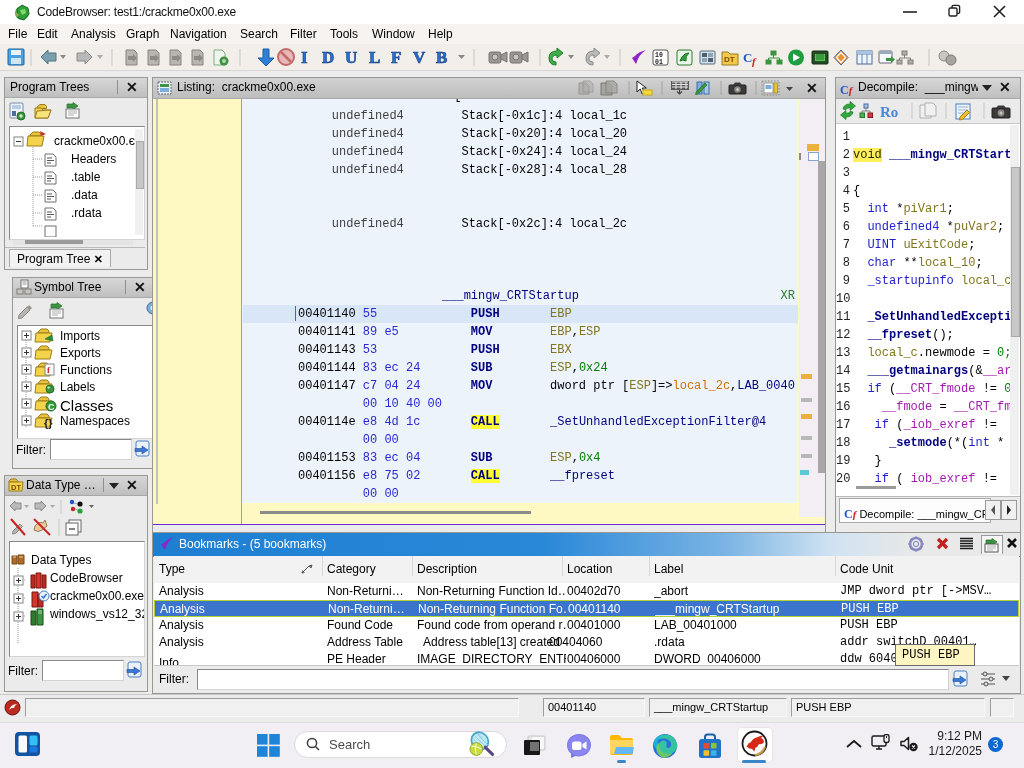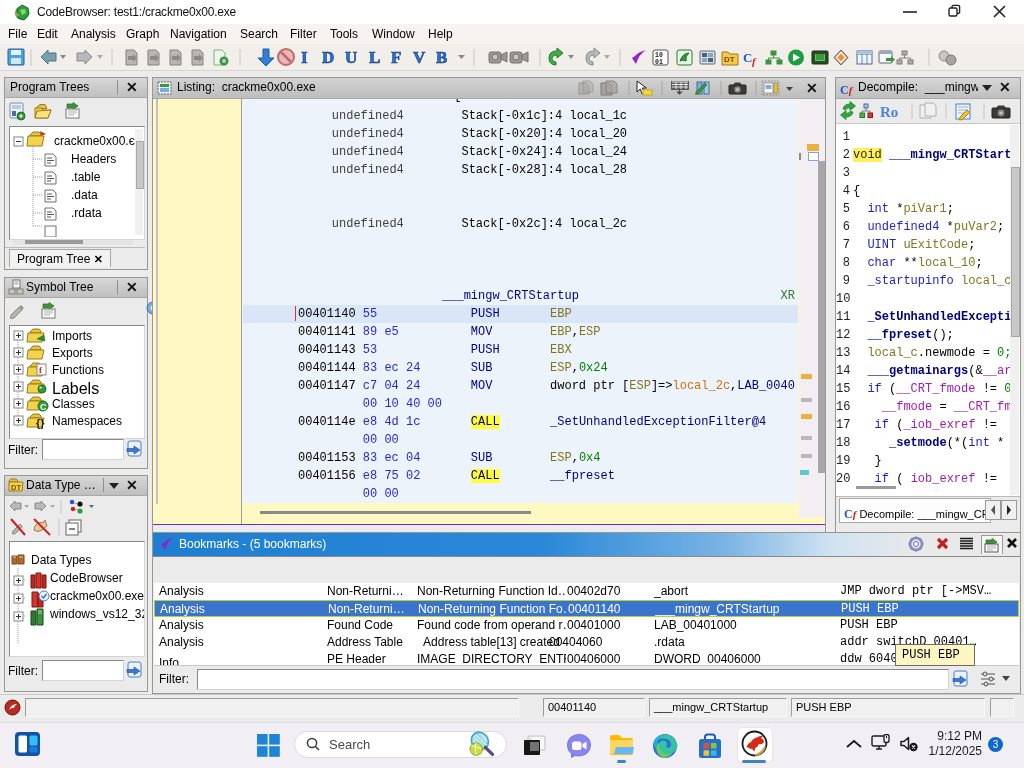--- a/index.html
+++ b/index.html
@@ -199,21 +199,21 @@
       </div>
  </div>
  <div style="position:absolute;left:8px;top:162px;width:120px;height:5px;background:#e4e4e4">
       <div style="position:absolute;left:12px;top:0px;width:58px;height:4px;background:#9a9a9a"></div>
     </div>
  <div style="position:absolute;left:0px;top:169px;width:140px;height:21px;background:#ebebeb;border-top:1px solid #bbb">
       <div style="position:absolute;left:4px;top:1px;width:102px;height:18px;background:#f2f2f2;border:1px solid #a8a8a8;border-bottom:none;font-size:12px;padding:2px 0 0 7px;box-sizing:border-box">Program Tree <span style="font-size:11px;font-weight:bold">✕</span></div>
     </div>
 </div>
 
-<div class="panel" style="left:4px;top:277px;width:142px;height:190px;">
+<div class="panel" style="left:12px;top:277px;width:142px;height:190px;">
  <div class="phead">
   <svg style="position:absolute;left:3px;top:1px" width="16" height="16" viewBox="0 0 16 16">
         <rect x="5" y="1" width="7" height="8" fill="#fdfdfd" stroke="#707070"></rect>
         <path d="M6.5 3 h4 M6.5 5 h4" stroke="#777" stroke-width="0.8"></path>
         <rect x="1" y="10" width="6" height="5" fill="#c9c6c2" stroke="#807d79"></rect>
         <rect x="9" y="10" width="6" height="5" fill="#c9c6c2" stroke="#807d79"></rect>
       </svg>
   <div class="ptitle" style="left:21px">Symbol Tree</div>
       <div style="position:absolute;left:112px;top:2px;width:1px;height:14px;background:#8f8f8f"></div>
       <div class="px" style="left:121px">✕</div>
@@ -274,22 +274,22 @@
             <path d="M6 9.5 h5 M8.5 7 v5" stroke="#333"></path>
             <path d="M20 6 l3 -3 h6 l2 2 v2 h-11 z" fill="#e8c23a" stroke="#9a7d1c"></path>
             <path d="M18 7 h16 l-2 9 h-15 z" fill="#f3d34c" stroke="#9a7d1c"></path>
             <text x="26" y="16" font-size="11" font-weight="bold" fill="#222">{}</text>
           </g>
    </g>
   </svg>
   <div style="position:absolute;left:42px;top:3px;font-size:12px">Imports</div>
   <div style="position:absolute;left:42px;top:20px;font-size:12px">Exports</div>
   <div style="position:absolute;left:42px;top:37px;font-size:12px">Functions</div>
-  <div style="position:absolute;left:42px;top:54px;font-size:16px">Labels</div>
-  <div style="position:absolute;left:42px;top:71px;font-size:12px">Classes</div>
+  <div style="position:absolute;left:42px;top:54px;font-size:12px">Labels</div>
+  <div style="position:absolute;left:42px;top:71px;font-size:15px">Classes</div>
   <div style="position:absolute;left:42px;top:88px;font-size:12px">Namespaces</div>
  </div>
  <div style="position:absolute;left:3px;top:165px;font-size:12px">Filter:</div>
  <div class="sunken" style="left:37px;top:161px;width:80px;height:19px;"></div>
  <svg style="position:absolute;left:120px;top:161px" width="18" height="19" viewBox="0 0 18 19">
       <rect x="3" y="2" width="13" height="15" rx="2" fill="#e9f1fa" stroke="#4a80c4"></rect>
       <path d="M2 9.5 l7 0 0 -2.5 6 4 -6 4 0 -2.5 -7 0 z" fill="#3a78d4" stroke="#1c4c9c" stroke-width="0.6"></path>
     </svg>
 </div>
 
@@ -567,20 +567,36 @@
    <path d="M33 4 l9 9 M42 4 l-9 9" stroke="#c42020" stroke-width="3.2"></path>
    <path d="M55 3.5 h13 M55 6 h13 M55 8.5 h13 M55 11 h13 M55 13.5 h13" stroke="#1a1a1a" stroke-width="1.6"></path>
    <rect x="76.5" y="0.5" width="21" height="20" fill="#f5f5f5" stroke="#9a9a9a"></rect>
    <g transform="translate(80,2)">
           <path d="M1 3 l6 0 0 -1.5 5 3.5 -5 3.5 0 -1.5 -6 0 z" fill="#3d9440" stroke="#1f6f24" stroke-width="0.7"></path>
           <rect x="0" y="7" width="13" height="8" fill="#fdfdfd" stroke="#555"></rect>
           <path d="M2 9 h9 M2 11 h9 M2 13 h6" stroke="#999" stroke-width="0.8"></path>
         </g>
    <path d="M103 4 l8 8 M111 4 l-8 8" stroke="#111" stroke-width="2.6"></path>
   </svg>
+ </div>
+ <div style="position:absolute;left:1px;top:23px;right:1px;height:27px;background:#f2f2f2;border-bottom:1px solid #c8c8c8;font-size:12px;color:#000">
+  <span style="position:absolute;left:5px;top:6px">Type</span>
+  <svg style="position:absolute;left:146px;top:7px" width="14" height="12" viewBox="0 0 14 12">
+        <path d="M2 10 l7 -7 M9 3 l3 -1 -1 3 z M2 10 l0.5 -2.5 M2 10 l2.5 -0.5" stroke="#555" fill="#888" stroke-width="1"></path>
+      </svg>
+  <span style="position:absolute;left:173px;top:6px">Category</span>
+  <span style="position:absolute;left:263px;top:6px">Description</span>
+  <span style="position:absolute;left:413px;top:6px">Location</span>
+  <span style="position:absolute;left:500px;top:6px">Label</span>
+  <span style="position:absolute;left:686px;top:6px">Code Unit</span>
+  <div style="position:absolute;left:168px;top:0;width:1px;height:20px;background:#d8d8d8"></div>
+  <div style="position:absolute;left:258px;top:0;width:1px;height:20px;background:#d8d8d8"></div>
+  <div style="position:absolute;left:408px;top:0;width:1px;height:20px;background:#d8d8d8"></div>
+  <div style="position:absolute;left:495px;top:0;width:1px;height:20px;background:#d8d8d8"></div>
+  <div style="position:absolute;left:681px;top:0;width:1px;height:20px;background:#d8d8d8"></div>
  </div>
  <div id="bmrows" style="position:absolute;left:1px;top:50px;right:1px;height:86px;background:#fff;font-size:12px">
       <div style="position:absolute;left:0;right:0;top:0px;height:17px;">
         <span style="position:absolute;left:5px;top:1px;white-space:nowrap;overflow:hidden;">Analysis</span>
         <span style="position:absolute;left:173px;top:1px;white-space:nowrap;overflow:hidden;">Non-Returni…</span>
         <span style="position:absolute;left:263px;top:1px;white-space:nowrap;overflow:hidden;width:149px;">Non-Returning Function Id…</span>
         <span style="position:absolute;left:413px;top:1px;white-space:nowrap;overflow:hidden;">00402d70</span>
         <span style="position:absolute;left:500px;top:1px;white-space:nowrap;overflow:hidden;">_abort</span>
         <span style="position:absolute;left:686px;top:1px;white-space:nowrap;overflow:hidden;font-family:'Liberation Mono',monospace;font-size:12px;">JMP dword ptr [-&gt;MSV…</span>
       </div>
@@ -736,21 +752,21 @@
     <path d="M3 6.5 h3 l4.5 -4 v12 l-4.5 -4 h-3 z" fill="none" stroke="#1a1a1a" stroke-width="1.5" stroke-linejoin="round"></path>
     <circle cx="15.5" cy="12" r="4.2" fill="#1a1a1a"></circle>
     <path d="M14 10.5 l3 3 M17 10.5 l-3 3" stroke="#f2eff4" stroke-width="1.1"></path>
   </svg>
 <div class="abs" style="left:918px;top:729px;width:64px;text-align:right;font-size:12px;color:#1a1a1a;line-height:15px">9:12 PM<br>1/12/2025</div>
 <div class="abs" style="left:988px;top:737px;width:15px;height:15px;border-radius:50%;background:#0a68d0;color:#fff;font-size:10px;text-align:center;line-height:15px">3</div>
 
 <style>
 #lst .ad{color:#000}
 #lst .by{color:#2929d4}
-#lst .mn{color:#000080;font-weight:normal}
+#lst .mn{color:#000080;font-weight:bold}
 #lst .rg{color:#80751d}
 #lst .nm{color:#008000}
 #lst .lv{color:#d07000}
 #lst .lb{color:#000080}
 #lst .g7{color:#3f3f3f}
 #lst .fn{color:#000080}
 #lst .xr{color:#2e7d32}
 #lst .hl{background:#ffff33}
 #lst .cr{position:absolute;margin-left:-3px;width:1px;height:15px;margin-top:1px;background:#e03030;display:inline-block}
 #dcode .vd{background:#ffef5c;color:#2a2a00}

